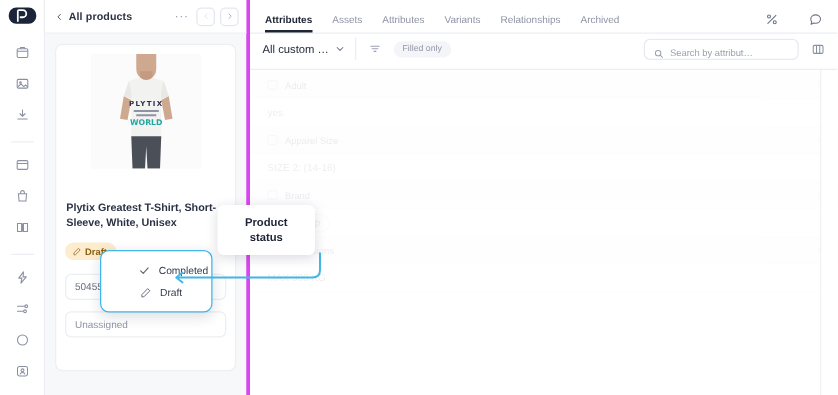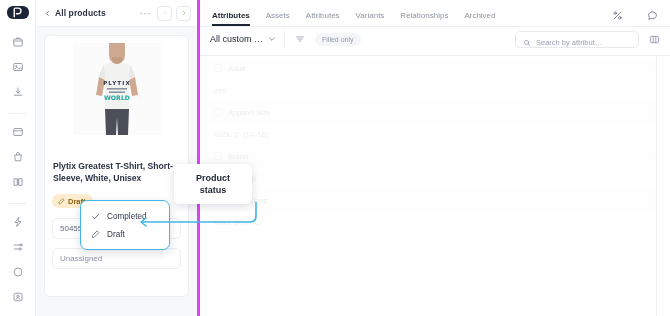--- a/index.html
+++ b/index.html
@@ -100,21 +100,21 @@
   
   .status-menu {
     position: absolute; left: 44px; top: 200px; width: 90px;
     background:#fff; border-radius: 7px;
     border: 1px solid #41b6e6;
     box-shadow: 0 3px 10px rgba(20,30,60,.14);
     padding: 6px 0; z-index: 40;
   }
   .menu-item {
     display:flex; align-items:center; gap:7px;
-    padding: 4px 9px; font-size: 8.2px; color:#343b4d;
+    padding: 4px 9px; font-size: 8.2px; color:#343b4d;margin-left:21px;
   }
   .menu-item .mi-ico { width:10px; height:10px; display:flex; align-items:center; justify-content:center; color:#5d6478; }
 
   
   .callout {
     position:absolute; left: 174px; top: 164px;
     width: 78px; height: 40px;
     background:#fff; border-radius: 5px;
     box-shadow: 0 2px 9px rgba(20,30,60,.15);
     display:flex; align-items:center; justify-content:center;

